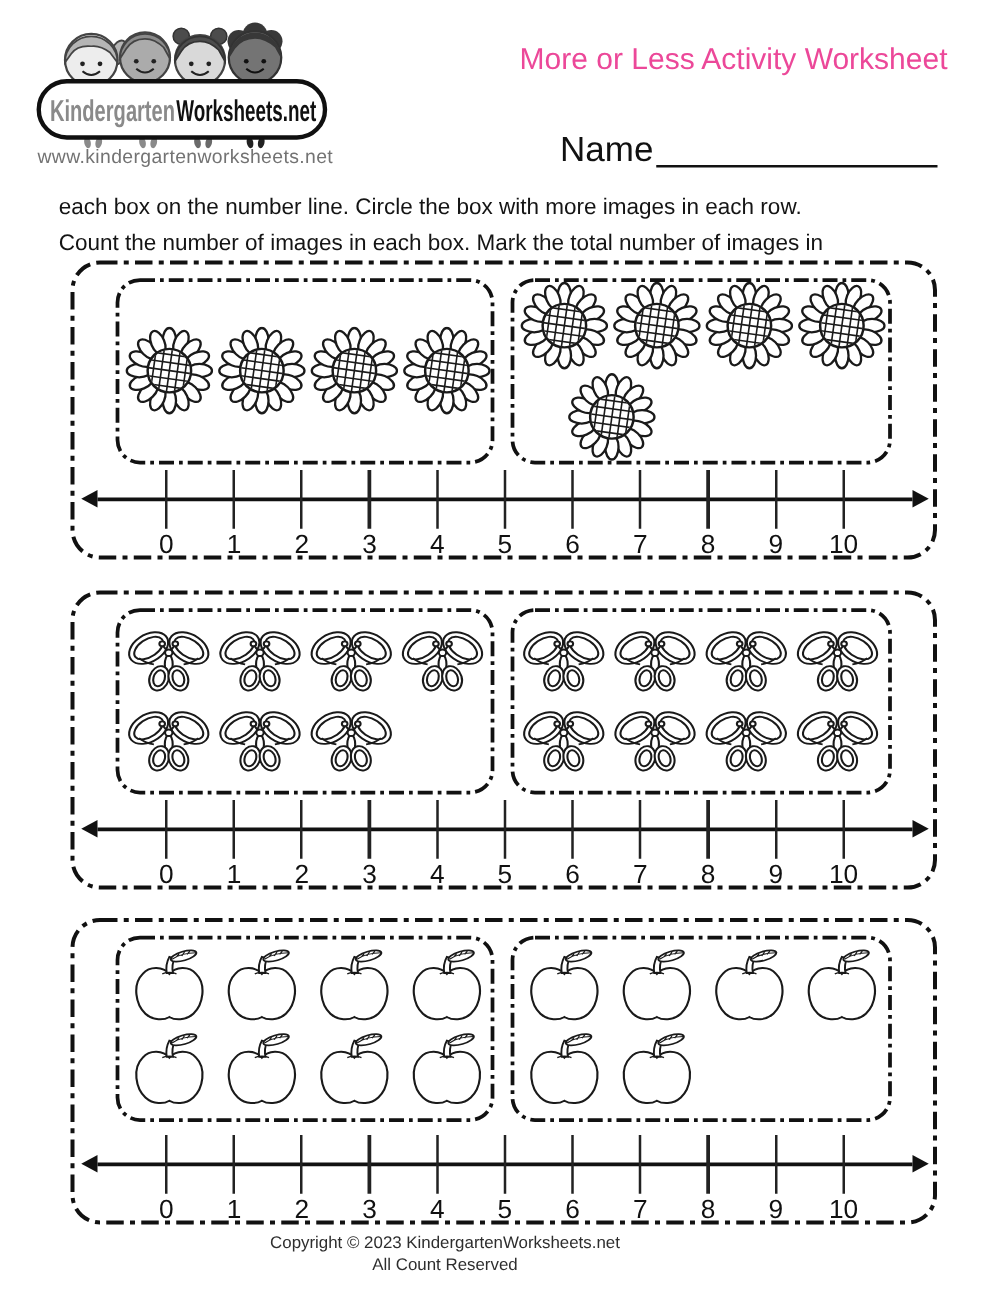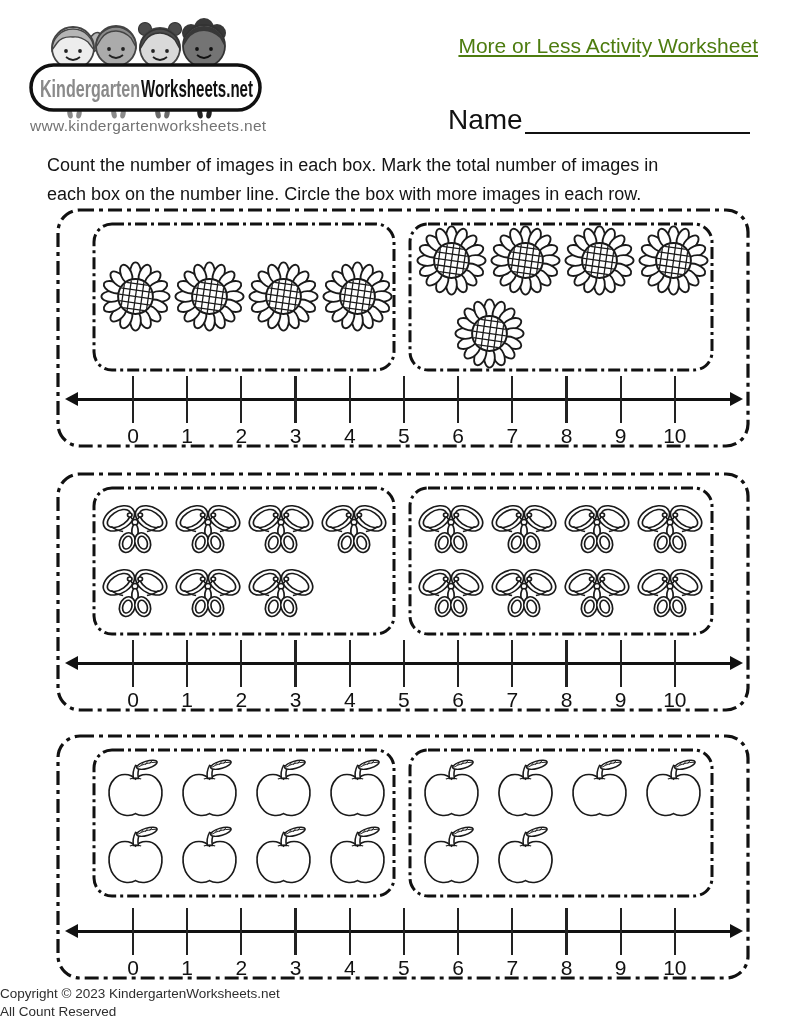--- a/index.html
+++ b/index.html
@@ -3,21 +3,21 @@
 <meta charset="utf-8">
 <style>
   html,body{margin:0;padding:0;background:#fff;}
   .page{
     position:relative;width:800px;height:1035px;background:#ffffff;overflow:hidden;
     font-family:"Liberation Sans","DejaVu Sans",sans-serif;color:#141414;
   }
   
   .logo{position:absolute;left:28px;top:12px;width:235px;height:108px;}
   .site-url{position:absolute;left:30px;top:117px;font-size:15.5px;color:#737373;letter-spacing:.3px;}
-  .title{position:absolute;right:42px;top:34px;font-size:21px;color:#4d7c0f;white-space:nowrap;text-decoration:underline;}
+  .title{position:absolute;right:42px;top:34px;font-size:24px;color:#ec4899;white-space:nowrap;}
   .name-block{position:absolute;left:448px;top:106px;display:flex;align-items:flex-end;}
   .name-label{font-size:28px;color:#111;line-height:1;}
   .name-line{width:225px;height:26px;border-bottom:2.5px solid #111;margin-left:2px;}
   .instructions{position:absolute;left:47px;top:151px;width:710px;font-size:18px;line-height:29px;color:#141414;}
   
   .activity-row{position:absolute;left:56px;width:694px;}
   .dash-rect{position:absolute;left:0;top:0;width:100%;height:100%;pointer-events:none;}
   .img-box{position:absolute;top:14px;width:304px;height:150px;display:flex;flex-direction:column;
            justify-content:center;gap:2px;padding:2px 0 2px 8px;box-sizing:border-box;}
   .img-box.left{left:36px;}
@@ -34,21 +34,21 @@
   .nl-line{position:absolute;left:22px;width:652px;top:22px;height:3px;background:#111;}
   .nl-line::before{content:"";position:absolute;left:-13px;top:-6px;
     border:7.5px solid transparent;border-right:13px solid #111;border-left:0;}
   .nl-line::after{content:"";position:absolute;right:-13px;top:-6px;
     border:7.5px solid transparent;border-left:13px solid #111;border-right:0;}
   .nl-ticks{position:absolute;left:64px;top:0;width:568px;height:76px;display:flex;justify-content:space-between;}
   .tick{width:26px;display:flex;flex-direction:column;align-items:center;}
   .tick-line{width:2.2px;height:47px;background:#222;}
   .tick-label{font-size:21px;color:#111;margin-top:1px;}
   
-  .footer{position:absolute;left:0;top:985px;width:712px;color:#2e2e2e;}
+  .footer{position:absolute;left:0;top:985px;width:712px;text-align:center;color:#2e2e2e;}
   .footer div{font-size:13.5px;line-height:18px;}
 </style>
 </head>
 <body>
 
 <svg width="0" height="0" style="position:absolute" aria-hidden="true">
   <defs>
     <symbol id="sym-sunflower" viewBox="0 0 100 100">
       <g stroke="#1a1a1a" stroke-width="2.6" fill="#fff">
         <ellipse cx="50" cy="16" rx="7.5" ry="14"></ellipse>
@@ -181,22 +181,22 @@
 
   <div class="site-url">www.kindergartenworksheets.net</div>
   <h1 class="title" style="margin:0;font-weight:normal">More or Less Activity Worksheet</h1>
 
   <div class="name-block">
     <span class="name-label">Name</span>
     <span class="name-line"></span>
   </div>
 
   <div class="instructions">
+    <div>each box on the number line. Circle the box with more images in each row.</div>
     <div>Count the number of images in each box. Mark the total number of images in</div>
-    <div>each box on the number line. Circle the box with more images in each row.</div>
   </div>
 
   <section class="activity-row row-1" style="top:208px;height:240px">
     <svg class="dash-rect" viewBox="0 0 694 240" preserveAspectRatio="none">
       <rect x="2" y="2" width="690" height="236" rx="22" fill="none" stroke="#111" stroke-width="3.2" stroke-dasharray="14 5 4 5"></rect>
     </svg>
     <div class="img-box left">
       <svg class="dash-rect" viewBox="0 0 304 150" preserveAspectRatio="none">
         <rect x="2" y="2" width="300" height="146" rx="18" fill="none" stroke="#111" stroke-width="3" stroke-dasharray="12 4 3 4"></rect>
       </svg>

